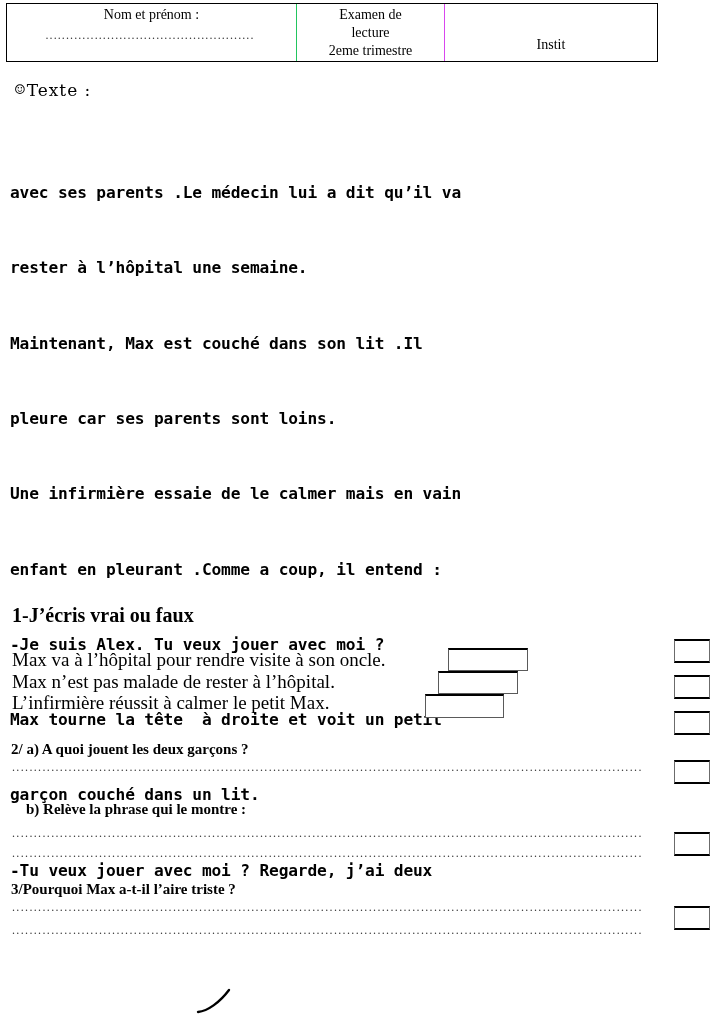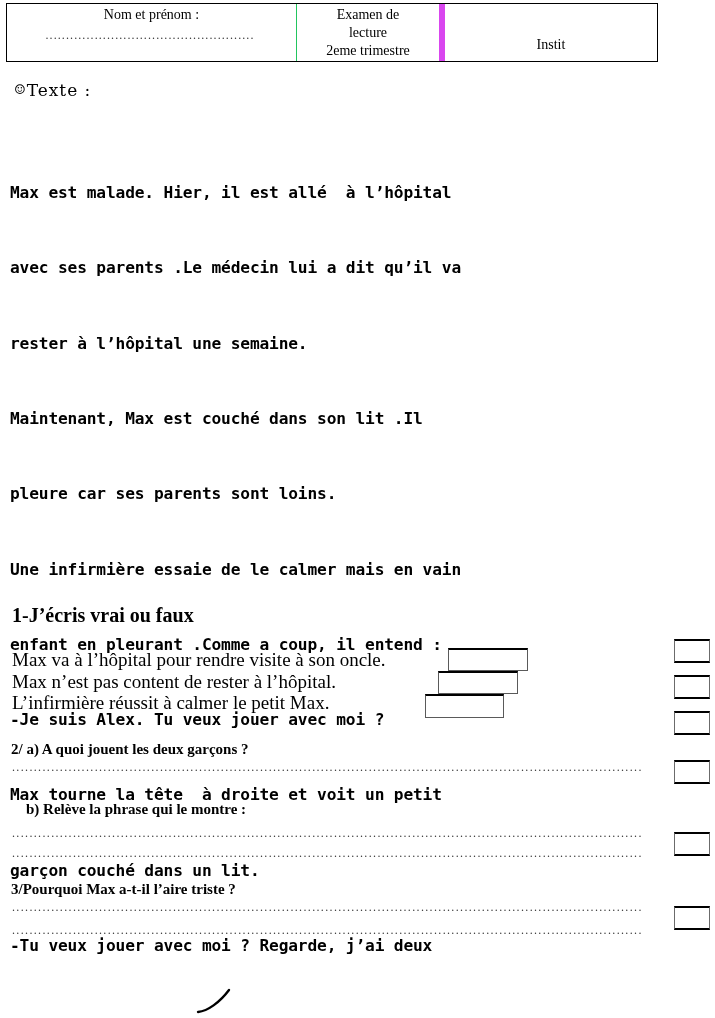--- a/index.html
+++ b/index.html
@@ -32,21 +32,21 @@
     position: relative;
     text-align: center;
   }
   .hdr-cell.name {
     width: 290px;
     border-right: 1px solid #22c55e;
     padding-top: 2px;
   }
   .hdr-cell.exam {
     width: 148px;
-    border-right: 6px solid #d946ef;
+    border-right: 1px solid #d946ef;
     padding-top: 2px;
   }
   .hdr-cell.instit {
     flex: 1;
   }
   .hdr-label {
     font-size: 14px;
     line-height: 17px;
     white-space: nowrap;
   }
@@ -208,21 +208,20 @@
   <div class="hdr-cell instit">
     <div class="instit-label">Instit</div>
   </div>
 </div>
 
 <div class="texte-head">
   <span class="smiley">☺</span><span>Texte :</span>
 </div>
 
 <div class="passage">
-  <div>Max est malade. Hier, il est allé  à l’hôpital</div>
   <div>avec ses parents .Le médecin lui a dit qu’il va</div>
   <div>rester à l’hôpital une semaine.</div>
   <div>Maintenant, Max est couché dans son lit .Il</div>
   <div>pleure car ses parents sont loins.</div>
   <div>Une infirmière essaie de le calmer mais en vain</div>
   <div>enfant en pleurant .Comme a coup, il entend :</div>
   <div>-Je suis Alex. Tu veux jouer avec moi ?</div>
   <div>Max tourne la tête  à droite et voit un petit</div>
   <div>garçon couché dans un lit.</div>
   <div>-Tu veux jouer avec moi ? Regarde, j’ai deux</div>
@@ -230,21 +229,21 @@
   
   
   
   
   
 </div>
 
 <div class="q1-head">1-J’écris vrai ou faux</div>
 <div class="tf-list">
   <div class="tf-item">Max va  à l’hôpital pour rendre visite  à son oncle.</div>
-  <div class="tf-item">Max n’est pas content de rester à l’hôpital.</div>
+  <div class="tf-item">Max n’est pas malade de rester à l’hôpital.</div>
   <div class="tf-item">L’infirmière réussit à calmer le petit Max.</div>
 </div>
 <div class="stagger-box stagger-1"></div>
 <div class="stagger-box stagger-2"></div>
 <div class="stagger-box stagger-3"></div>
 
 <div class="q-head q2a-head">2/ a) A quoi jouent les deux garçons ?</div>
 <div class="dotline dl-1">......................................................................................................................................................</div>
 
 <div class="q-head q2b-head">b) Relève la phrase qui le montre :</div>

